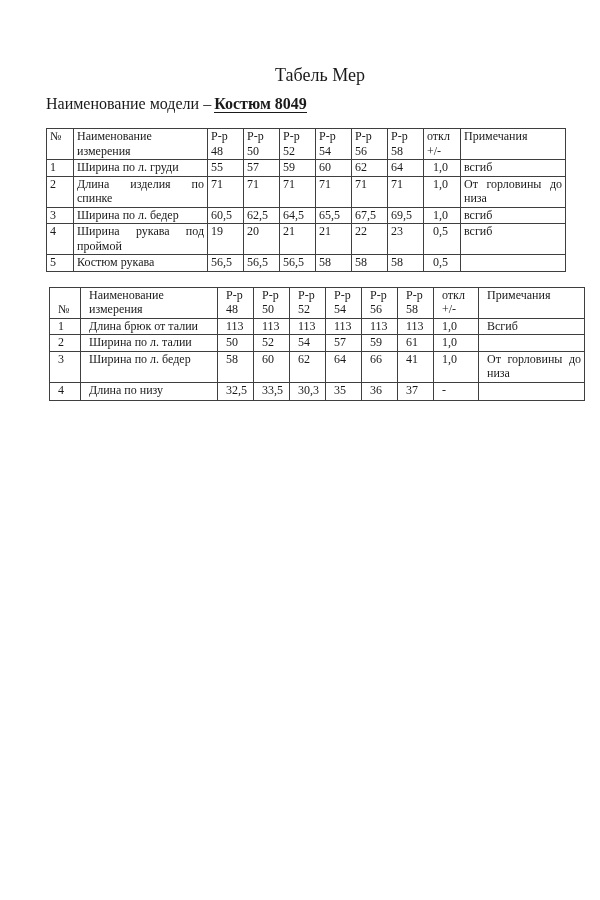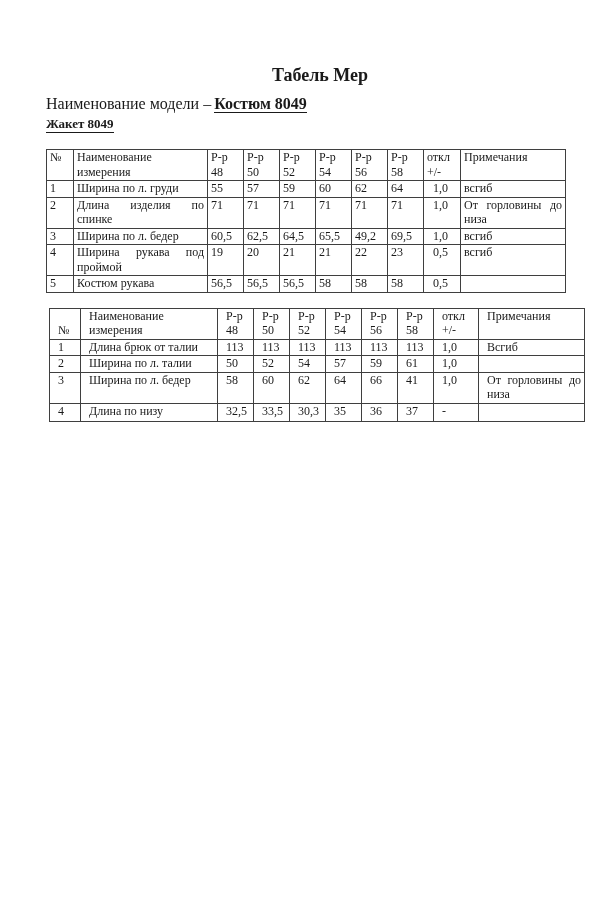--- a/index.html
+++ b/index.html
@@ -2,21 +2,21 @@
 <html><head>
 <meta charset="utf-8">
 <style>
   html,body { margin:0; padding:0; }
   .page {
     position:relative; width:600px; height:900px; background:#ffffff;
     font-family:"Liberation Serif","DejaVu Serif",serif; color:#1a1a1a;
     overflow:hidden;
   }
   .doc { margin-left:40px; width:560px; padding-top:64px; }
-  .title { margin:0; text-align:center; font-weight:bold; font-size:18px; line-height:22px; }
+  .title { margin:0; text-align:center; font-weight:normal; font-size:18px; line-height:22px; }
   .model-line { margin:10px 0 0 6px; font-size:16px; line-height:16px; }
   .model-value { font-weight:bold; border-bottom:1.5px solid #1a1a1a; margin-left:3px; }
   .section-wrap-jacket { margin:2px 0 0 6px; }
   .section-wrap-trousers { margin:19px 0 0 6px; }
   .section-title { display:inline-block; margin:0; font-size:13px; line-height:16px; font-weight:bold; border-bottom:1.5px solid #1a1a1a; }
   table.t { border-collapse:collapse; table-layout:fixed; font-size:12px; line-height:14.5px; }
   .t th,.t td { border:1px solid #3f3f3f; vertical-align:top; text-align:left; font-weight:normal; padding:0 3px 1px 3px; overflow:hidden; }
   .t .j { text-align:justify; }
   .t1 { width:519px; margin:16px 0 0 6px; }
   .t2 { width:535px; margin:15px 0 0 9px; }
@@ -30,23 +30,20 @@
 
 <div class="page">
   <div class="doc">
 
     <h1 class="title">Табель Мер</h1>
 
     <div class="model-line">
       <span>Наименование модели –</span><span class="model-value">Костюм 8049</span>
     </div>
 
-    <div class="section-wrap-jacket">
-      <h2 class="section-title">Жакет 8049</h2>
-    </div>
 
     <table class="t t1">
       <colgroup>
         <col style="width:27px">
           <col style="width:134px">
           <col style="width:36px">
           <col style="width:36px">
           <col style="width:36px">
           <col style="width:36px">
           <col style="width:36px">
@@ -117,21 +114,21 @@
           <td class="dev-cell">1,0</td>
           <td class="j">От горловины до низа</td>
         </tr>
         <tr>
           <td>3</td>
           <td>Ширина по л. бедер</td>
           <td>60,5</td>
           <td>62,5</td>
           <td>64,5</td>
           <td>65,5</td>
-          <td>49,2</td>
+          <td>67,5</td>
           <td>69,5</td>
           <td class="dev-cell">1,0</td>
           <td>всгиб</td>
         </tr>
         <tr>
           <td>4</td>
           <td class="j">Ширина рукава под проймой</td>
           <td>19</td>
           <td>20</td>
           <td>21</td>

